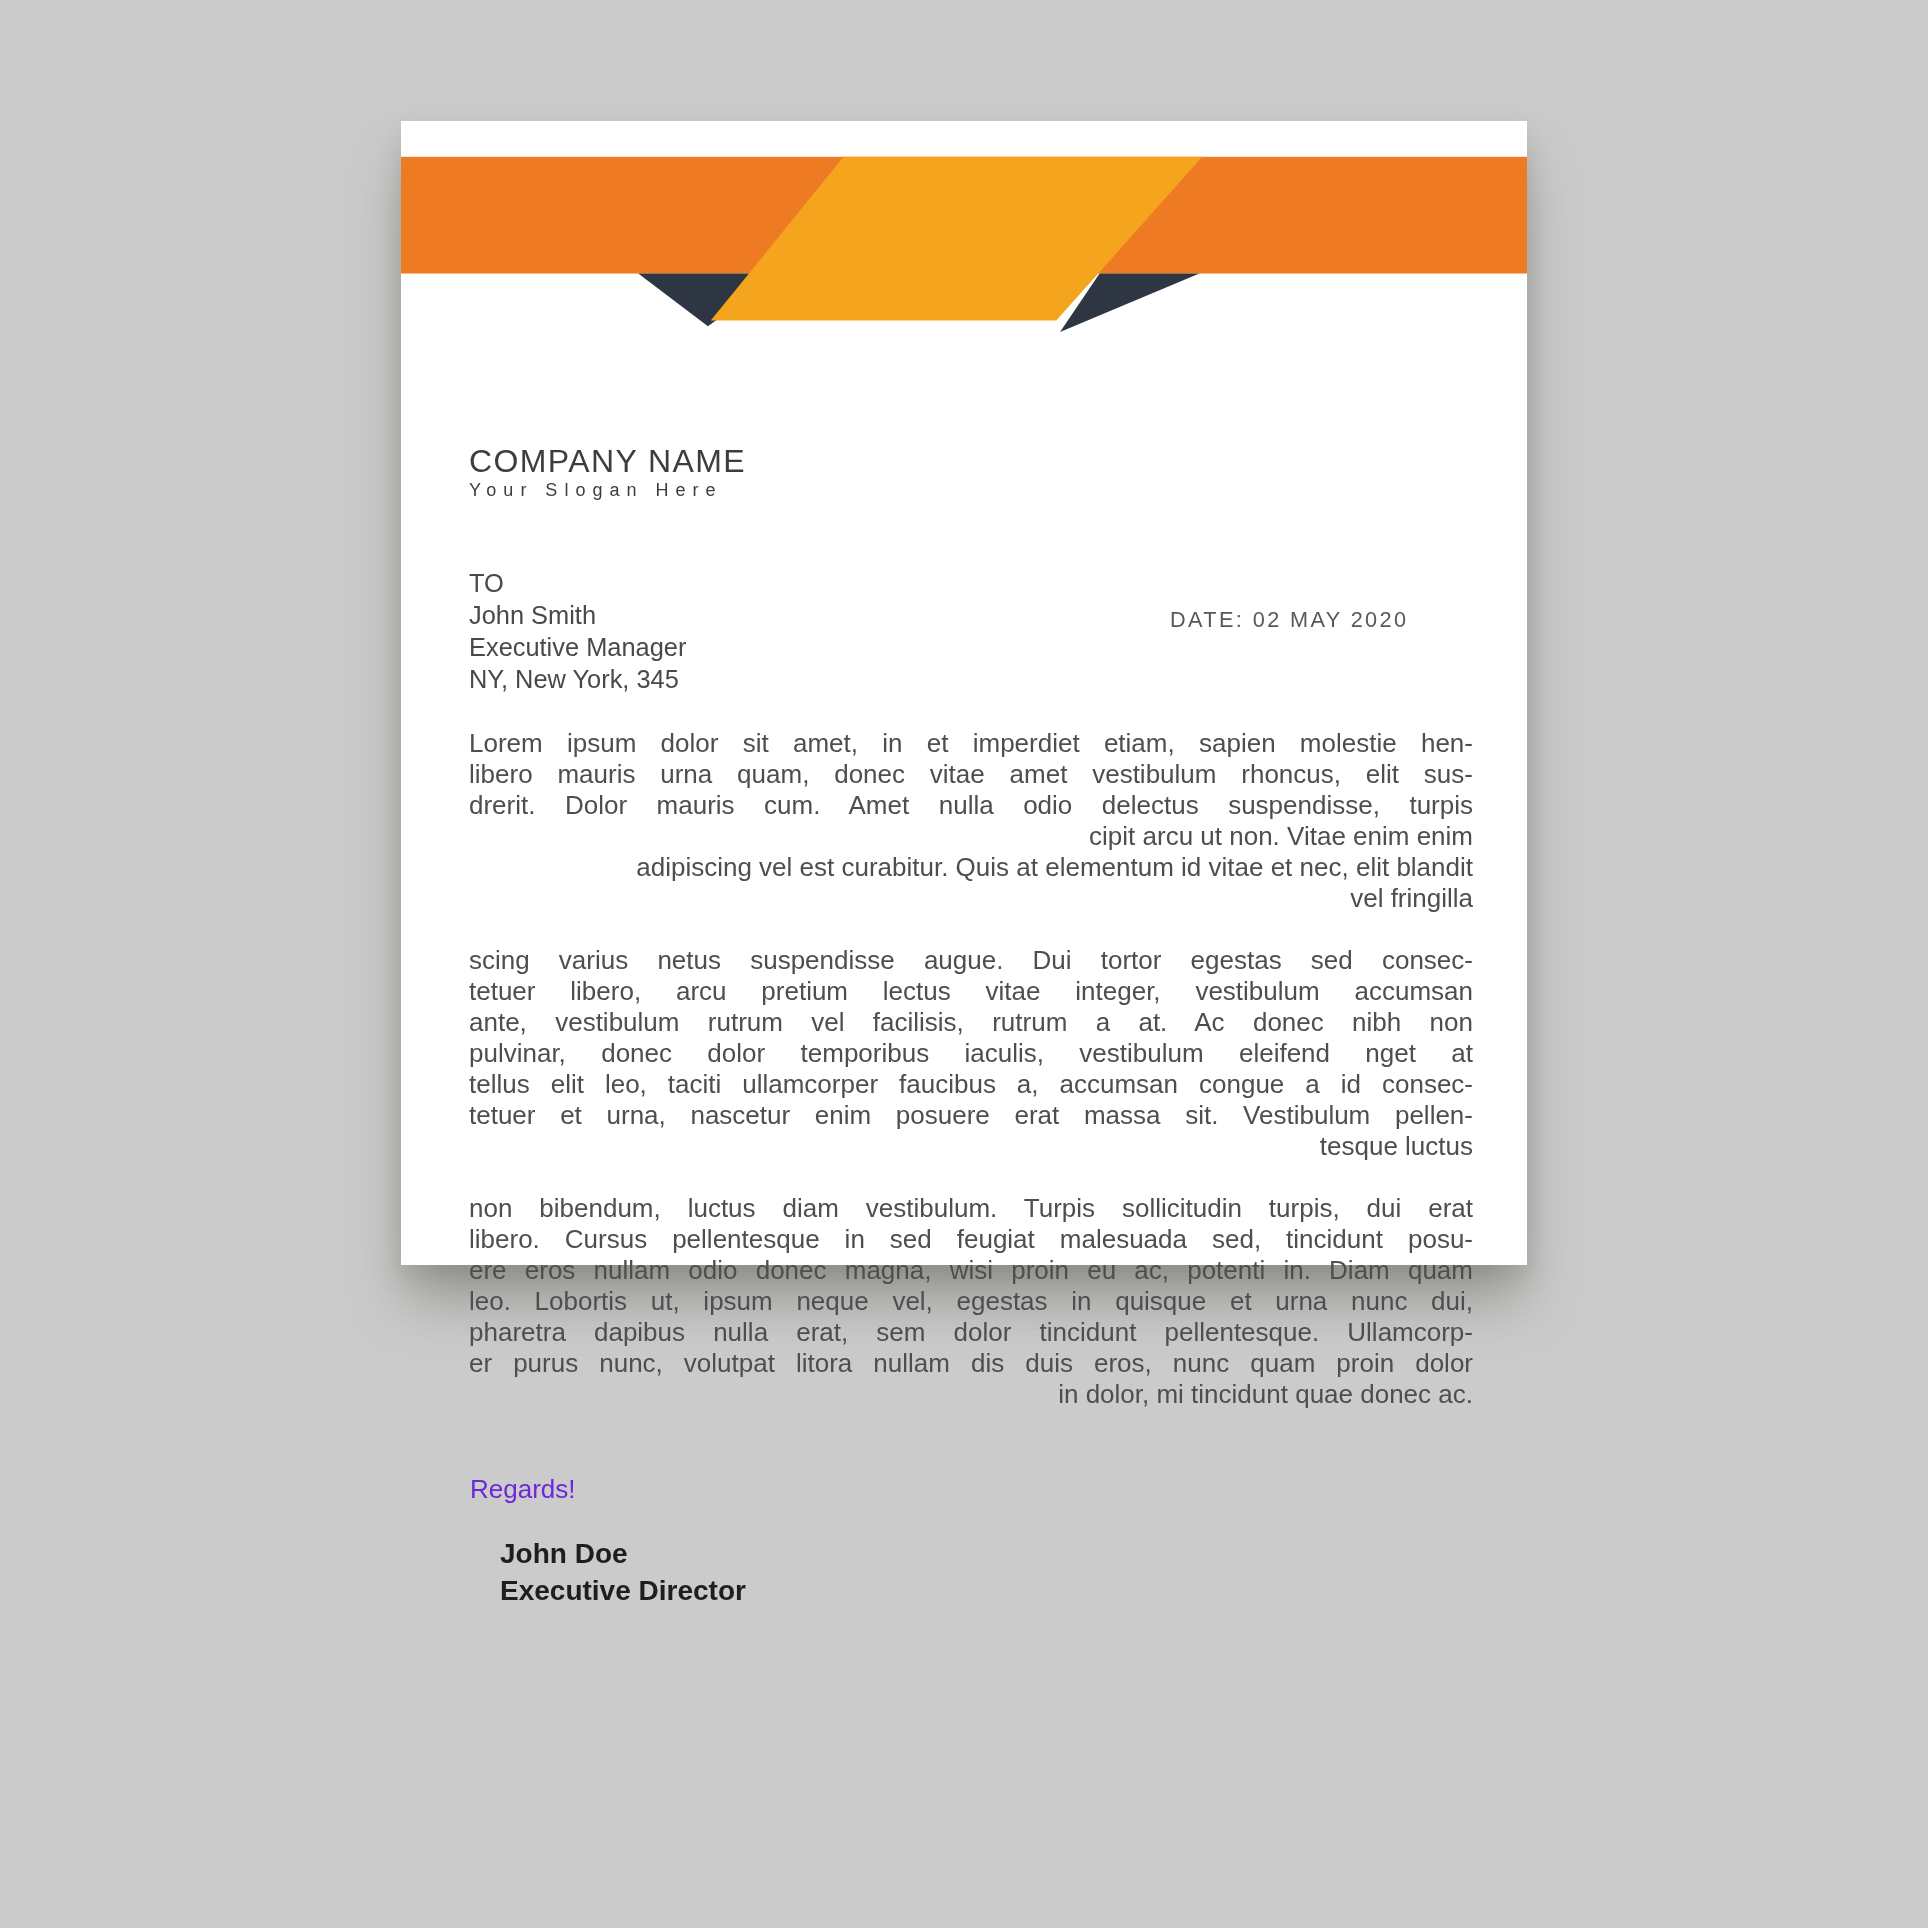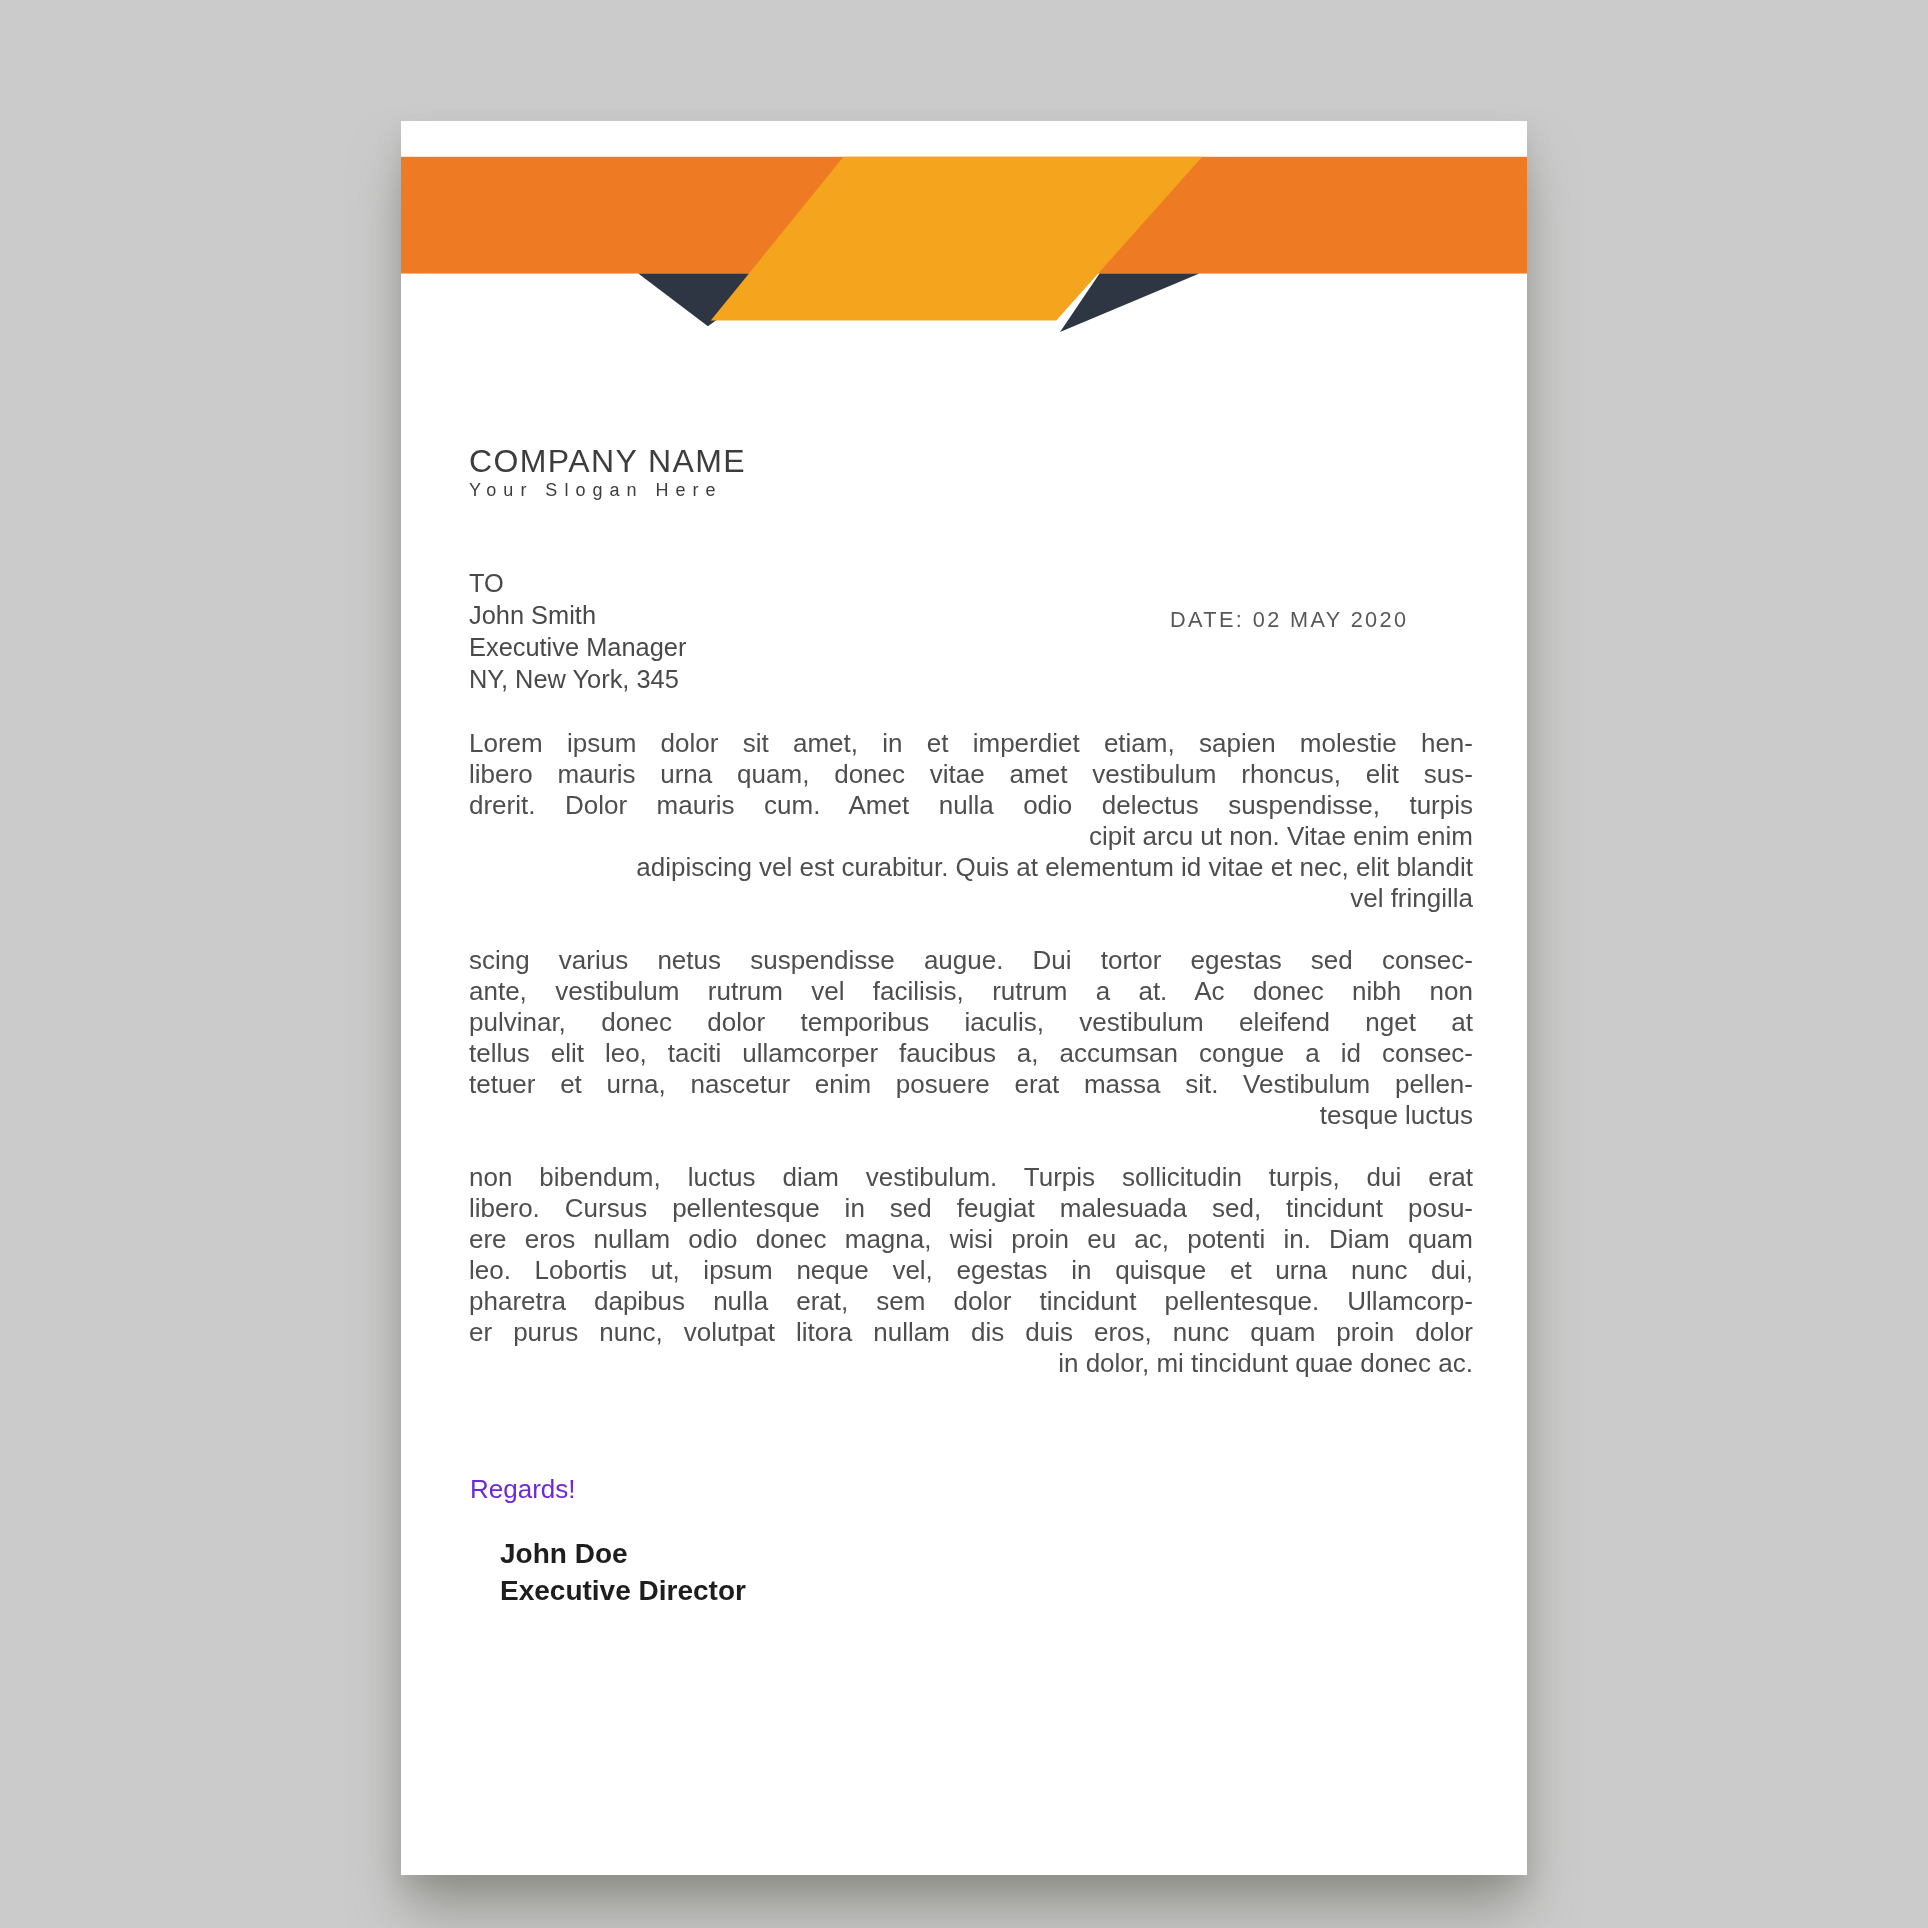--- a/index.html
+++ b/index.html
@@ -5,21 +5,21 @@
   html,body { margin:0; padding:0; }
   body {
     width:1928px; height:1928px;
     background:#cbcbcb;
     font-family:"Liberation Sans", sans-serif;
     position:relative;
     overflow:hidden;
   }
   .page {
     position:absolute; left:401px; top:121px;
-    width:1126px; height:1754px;
+    width:1126px; height:1144px;
     background:#ffffff;
     box-shadow: 0 40px 52px -5.6px rgba(106,106,96,0.55), 0 11.3px 21px rgba(120,120,110,0.25);
   }
   .header-art {
     position:absolute; left:0; top:0;
     width:1126px; height:226px;
     display:block;
   }
   .company-block { position:absolute; left:68px; top:324px; }
   .company-name {
@@ -86,20 +86,21 @@
       <div class="para">
         <div class="line j">Lorem ipsum dolor sit amet, in et imperdiet etiam, sapien molestie hen-</div>
         <div class="line j">libero mauris urna quam, donec vitae amet vestibulum rhoncus, elit sus-</div>
         <div class="line j">drerit. Dolor mauris cum. Amet nulla odio delectus suspendisse, turpis</div>
         <div class="line">cipit arcu ut non. Vitae enim enim</div>
         <div class="line">adipiscing vel est curabitur. Quis at elementum id vitae et nec, elit blandit</div>
         <div class="line">vel fringilla</div>
       </div>
       <div class="para">
         <div class="line j">scing varius netus suspendisse augue. Dui tortor egestas sed consec-</div>
+        <div class="line j">tetuer libero, arcu pretium lectus vitae integer, vestibulum accumsan</div>
         <div class="line j">ante, vestibulum rutrum vel facilisis, rutrum a at. Ac donec nibh non</div>
         <div class="line j">pulvinar, donec dolor temporibus iaculis, vestibulum eleifend nget at</div>
         <div class="line j">tellus elit leo, taciti ullamcorper faucibus a, accumsan congue a id consec-</div>
         <div class="line j">tetuer et urna, nascetur enim posuere erat massa sit. Vestibulum pellen-</div>
         <div class="line">tesque luctus</div>
       </div>
       <div class="para">
         <div class="line j">non bibendum, luctus diam vestibulum. Turpis sollicitudin turpis, dui erat</div>
         <div class="line j">libero. Cursus pellentesque in sed feugiat malesuada sed, tincidunt posu-</div>
         <div class="line j">ere eros nullam odio donec magna, wisi proin eu ac, potenti in. Diam quam</div>

